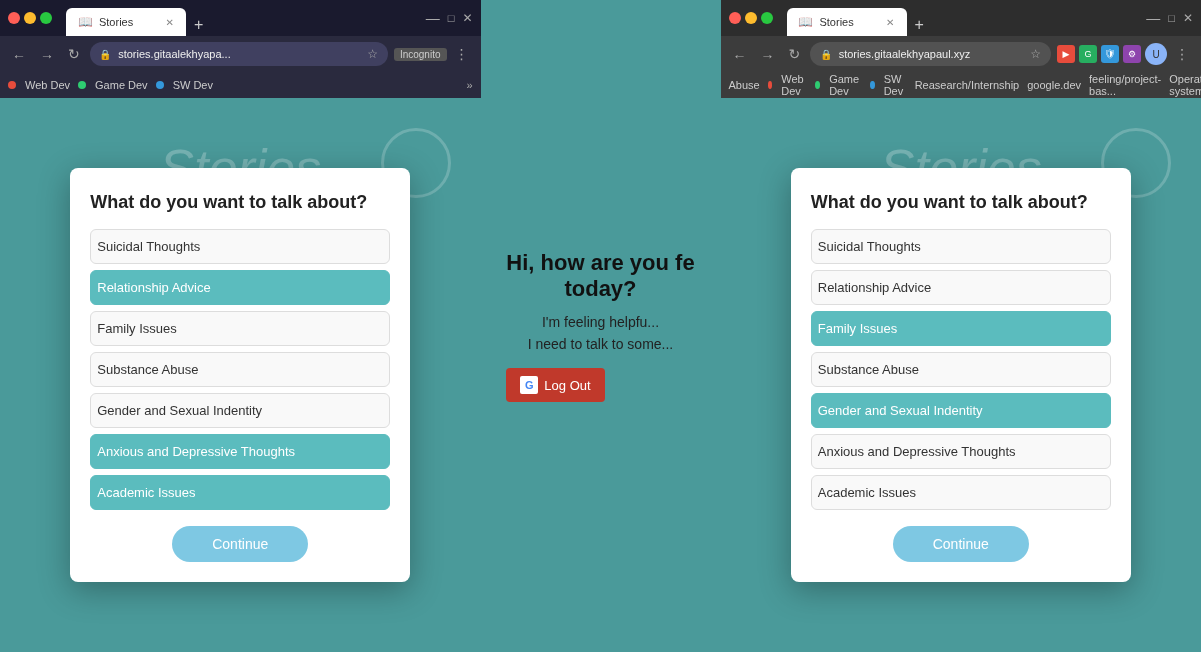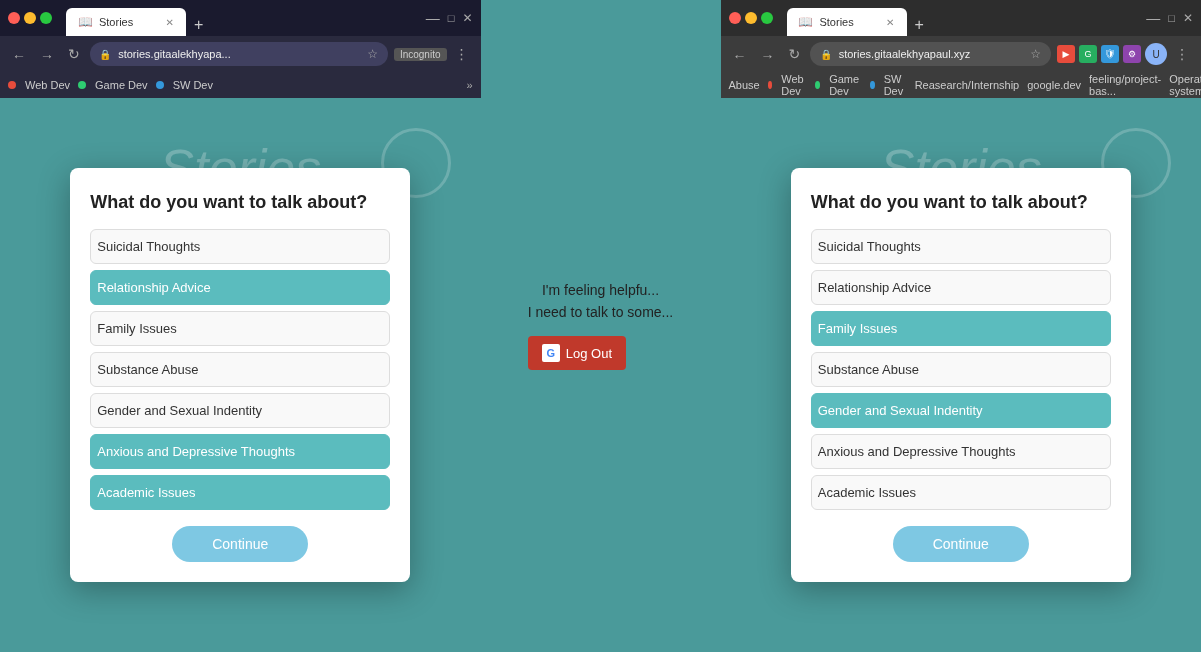--- a/index.html
+++ b/index.html
@@ -339,20 +339,21 @@
           <div class="topic-item selected">Academic Issues</div>
 
         </div>
         <button class="continue-btn">Continue</button>
       </div>
     </div>
   </div>
 
   <div class="middle-pane">
     <div class="middle-text">
+      <div class="hi-text">Hi, how are you fe<br>today?</div>
       <div class="feeling-text">I'm feeling helpfu...</div>
       <div class="feeling-text">I need to talk to some...</div>
       <button class="logout-btn">
         <div class="g-icon">G</div>
         <span>Log Out</span>
       </button>
     </div>
   </div>
 
   <div class="browser-pane">

